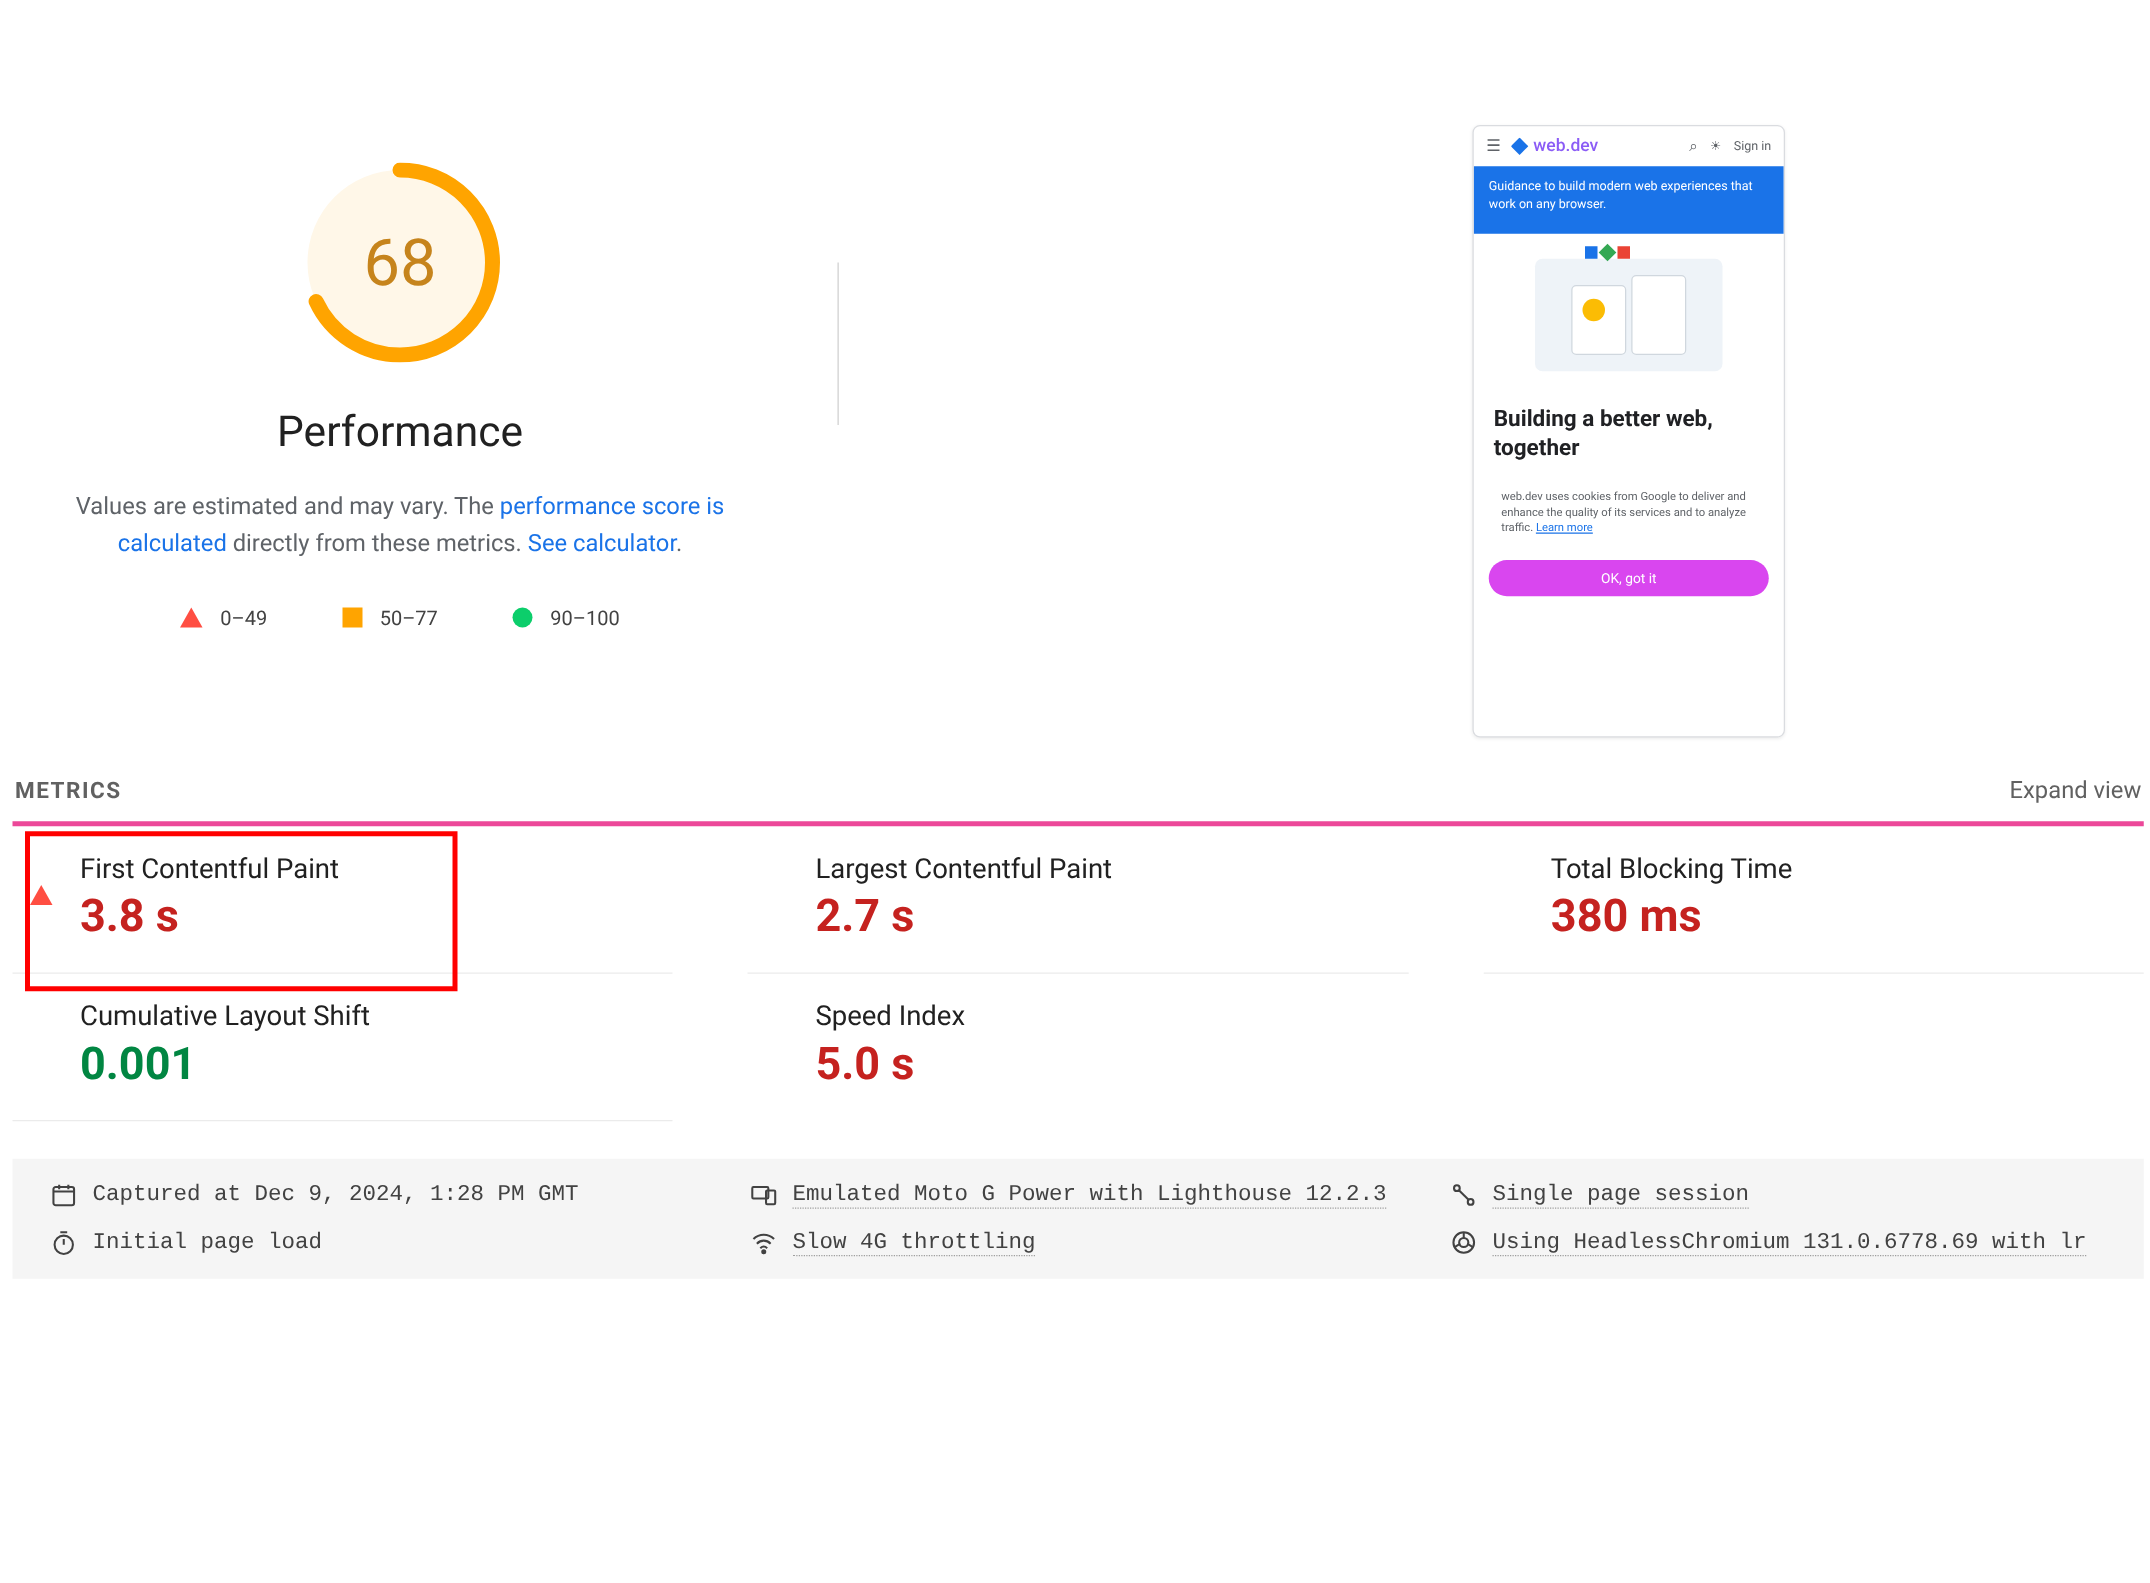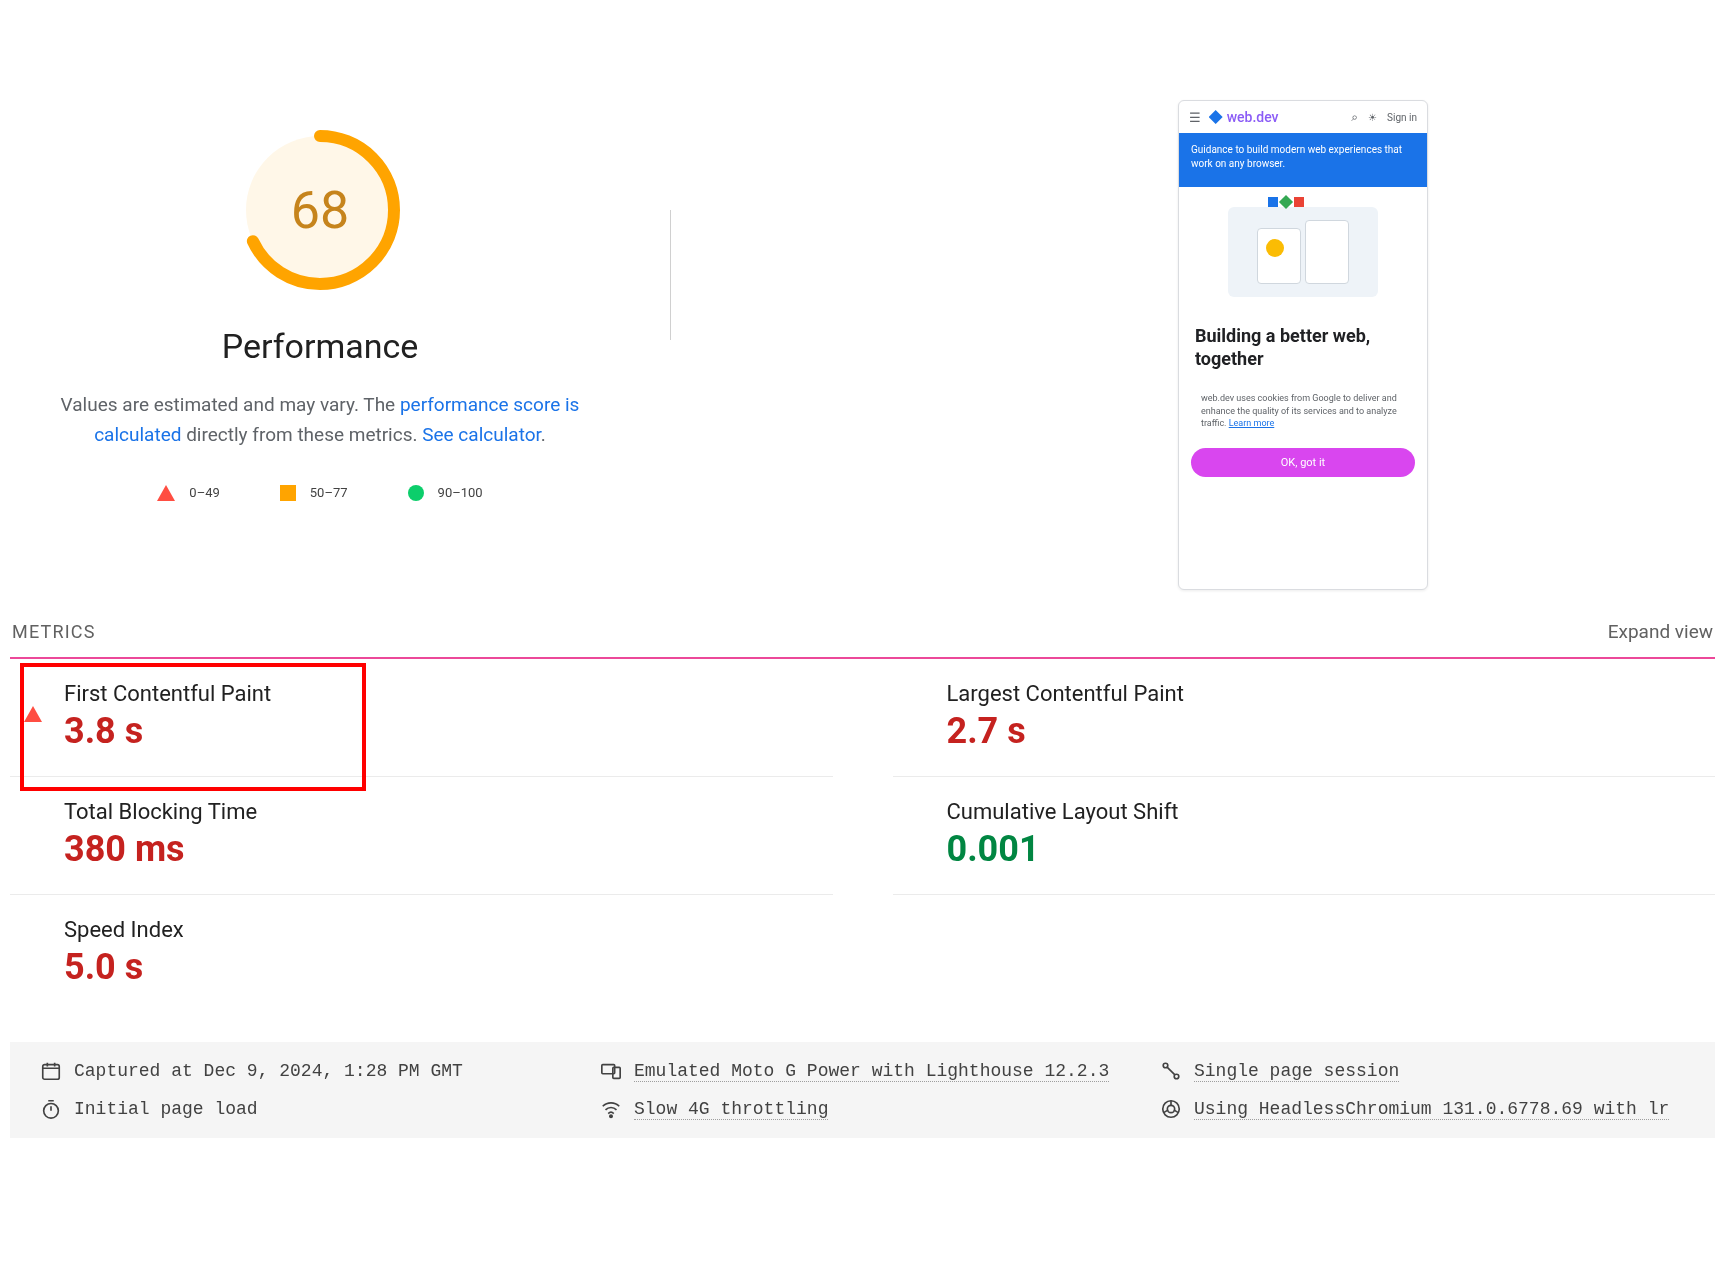--- a/index.html
+++ b/index.html
@@ -33,21 +33,21 @@
     font-size: 52px; font-weight: 400; color: #C6841C;
   }
   .gauge-title { font-size: 34px; font-weight: 400; margin-top: 36px; color: #212121; }
   .gauge-desc {
     margin-top: 24px; font-size: 19px; color: #5f6368;
     text-align: center; line-height: 1.6; max-width: 560px;
   }
   .gauge-desc a { color: #1a73e8; text-decoration: none; }
   .legend-row {
     display: flex; gap: 60px; margin-top: 34px;
-    align-items: center; font-size: 13px; color: #424242;
+    align-items: center; font-size: 16px; color: #424242;
   }
   .legend-item { display: flex; align-items: center; gap: 14px; }
   .shape-tri {
     width: 0; height: 0;
     border-left: 9px solid transparent;
     border-right: 9px solid transparent;
     border-bottom: 16px solid #FF4E42;
   }
   .shape-sq  { width: 16px; height: 16px; background: #FFA400; }
   .shape-cir { width: 16px; height: 16px; border-radius: 50%; background: #0CCE6B; }
@@ -86,26 +86,26 @@
   .ph-head { padding: 8px 16px 4px; font-size: 18px; font-weight:700; line-height:1.25; color:#202124; }
   .ph-cookie { margin:10px 12px 0; padding:8px 10px; font-size:9px; color:#5f6368; line-height:1.4;}
   .ph-cookie a { color:#1a73e8; text-decoration:underline;}
   .ph-ok { margin:10px 12px 12px; background:#d946ef; color:#fff; text-align:center; font-size:11px; padding:8px 0; border-radius:18px;}
 
   
   .metrics-head {
     display:flex; justify-content:space-between; align-items:baseline;
     padding: 0 2px 14px;
   }
-  .metrics-head h2 { font-size:18px; font-weight:400; letter-spacing:1.2px; color:#616161;}
+  .metrics-head h2 { font-size:18px; font-weight:700; letter-spacing:1.2px; color:#616161;}
   .expand { font-size:19px; color:#616161; }
   .metrics-grid {
-    display:grid; grid-template-columns: 1fr 1fr;
+    display:grid; grid-template-columns: 1fr 1fr 1fr;
     column-gap: 60px;
-    border-top:2px solid #ec4899;
+    border-top:4px solid #ec4899;
   }
   .metric {
     padding: 22px 8px 24px 14px;
     border-bottom:1px solid #ebebeb;
     display:flex; gap:22px; align-items:flex-start;
   }
   .metric .ico { margin-top:6px; flex:0 0 18px; }
   .metric .lab { font-size:22px; color:#212121; }
   .metric .val { font-size:36px; margin-top:4px;font-weight:bold; }
   .val-red { color:#c5221f; }

